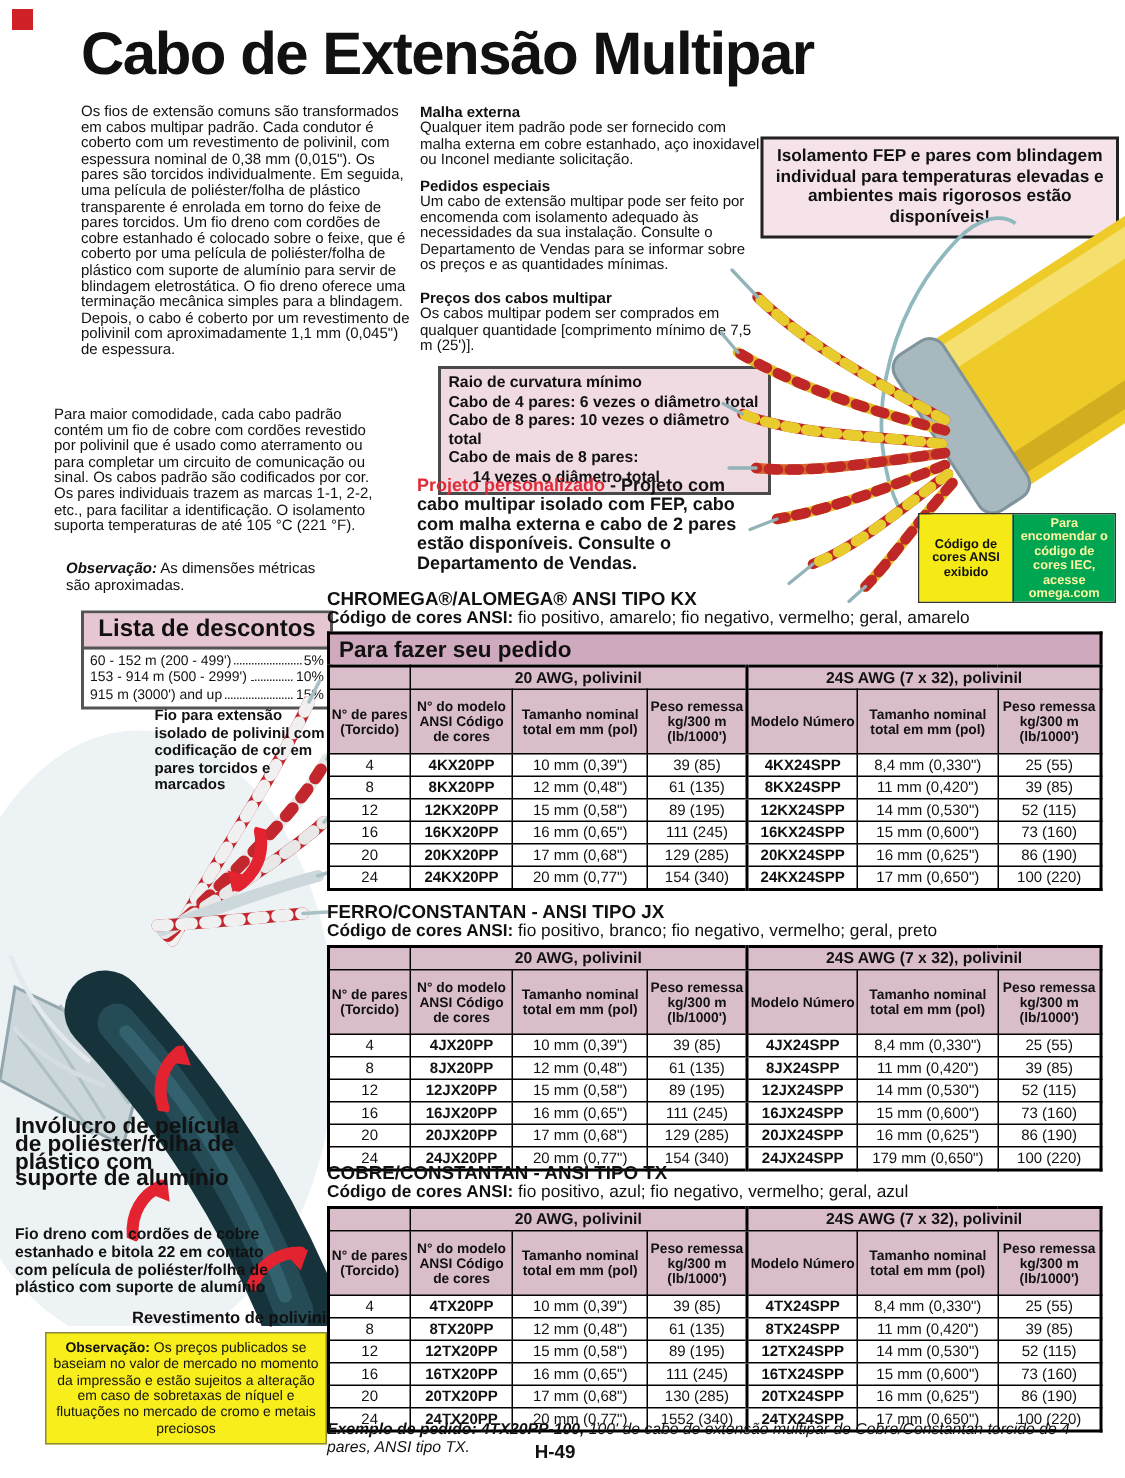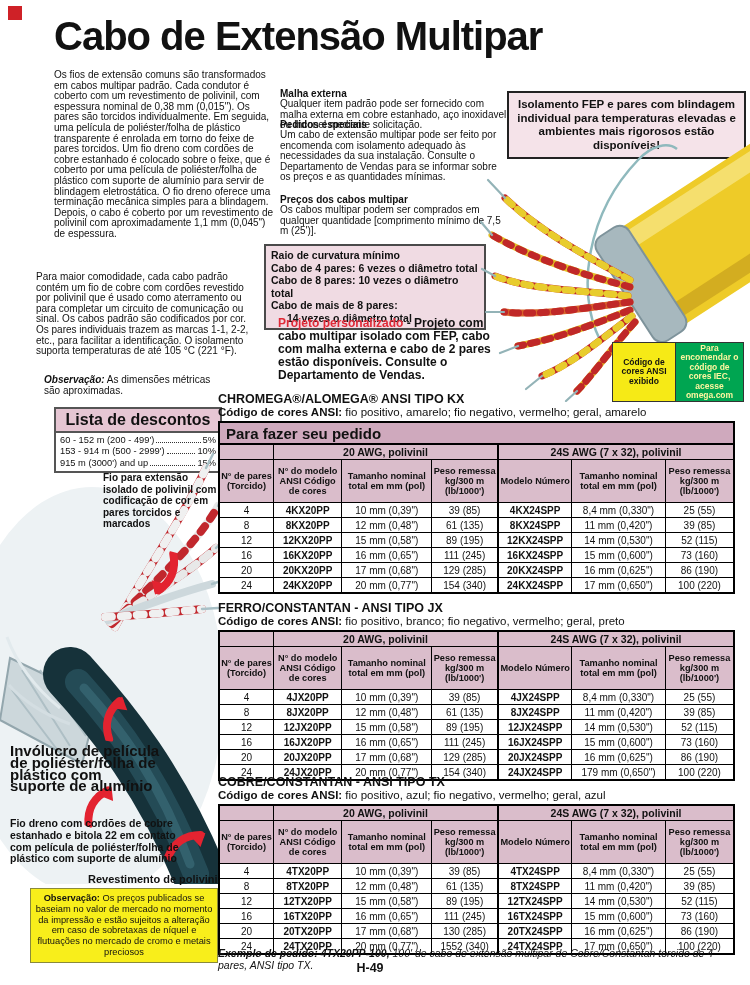--- a/index.html
+++ b/index.html
@@ -26,24 +26,24 @@
   #discounts .dtitle{background:#e6c6d3;font-size:16px;font-weight:bold;text-align:center;
         padding:2px 0;border-bottom:2px solid #555;}
   #discounts .drow{display:flex;align-items:baseline;font-size:9.3px;padding:1.5px 4px 0 4px;}
   #discounts .drow:last-child{padding-bottom:3px;}
   #discounts .lead{flex:1;border-bottom:1.5px dotted #333;margin:0 2px 2px 2px;}
 
   
   .midsec{left:280px;width:228px;}
   .mh{font-size:10px;font-weight:bold;line-height:11px;}
   .mt{font-size:10px;line-height:10.6px;}
-  #ms0{top:70px;margin-top:18px;} #ms1{top:119px;} #ms2{top:194px;}
-
-  
-  #bend{left:264px;top:244px;width:222px;background:#f0dbe3;border:2px solid #4a4a4a;
+  #ms0{top:70px;} #ms1{top:119px;} #ms2{top:194px;}
+
+  
+  #bend{left:292px;top:244px;width:222px;background:#f0dbe3;border:2px solid #4a4a4a;
         padding:3px 5px;box-sizing:border-box;}
   #bend div{font-size:10.5px;font-weight:bold;line-height:12.6px;}
   #bend .ind{padding-left:16px;}
 
   
   #custom{left:278px;top:317px;width:228px;font-size:12px;font-weight:bold;line-height:13px;}
   #custom .red{color:#e02a38;}
 
   
   #fepbox{left:507px;top:91px;width:239px;background:#f5e3e9;border:2px solid #222;

